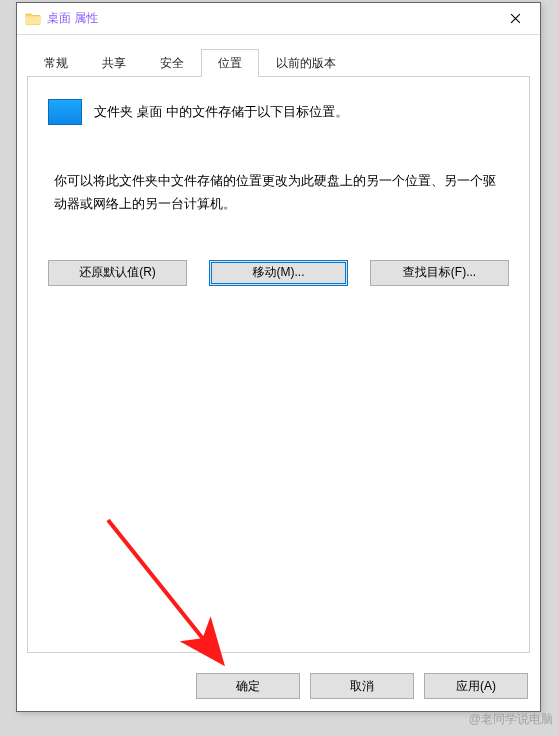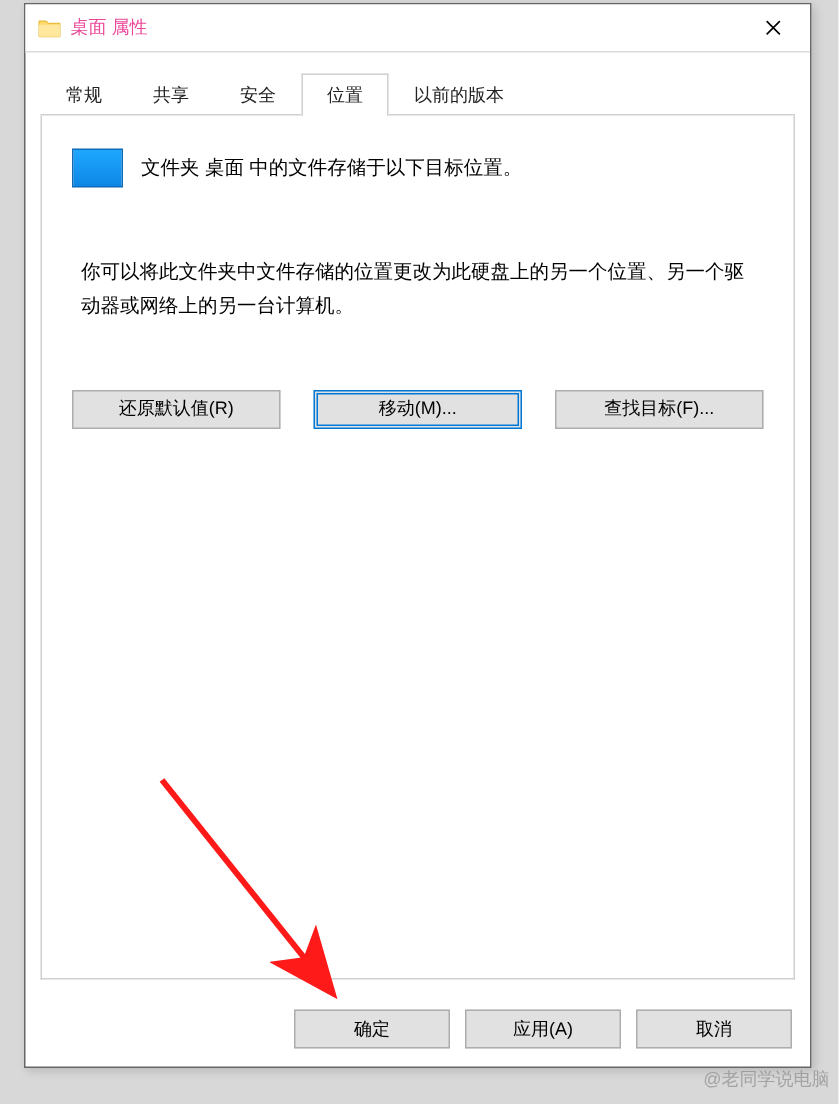--- a/index.html
+++ b/index.html
@@ -37,21 +37,21 @@
     padding: 0 2px 0 8px;
     background: #ffffff;
     border-bottom: 1px solid #dcdcdc;
   }
   .titlebar .icon-folder {
     width: 16px; height: 16px; margin-right: 6px;
   }
   .titlebar .title {
     flex: 1;
     font-size: 12px;
-    color: #ec4899;
+    color: #8b5cf6;
   }
   .titlebar .close {
     width: 46px;
     height: 30px;
     display: flex;
     align-items: center;
     justify-content: center;
     cursor: pointer;
   }
 
@@ -224,22 +224,22 @@
 
     <div class="btn-row">
       <button class="btn">还原默认值(R)</button>
       <button class="btn focused">移动(M)...</button>
       <button class="btn">查找目标(F)...</button>
     </div>
   </div>
 
   <div class="footer">
     <button class="btn">确定</button>
+    <button class="btn">取消</button>
     <button class="btn">应用(A)</button>
-    <button class="btn">取消</button>
   </div>
 
 </div>
 
 <svg class="arrow-overlay" width="559" height="736">
   <defs>
     <marker id="arrowhead" markerWidth="12" markerHeight="10" refX="10" refY="5" orient="auto">
       <path d="M0,0 L12,5 L0,10 L3,5 z" fill="#ff1a1a"></path>
     </marker>
   </defs>

